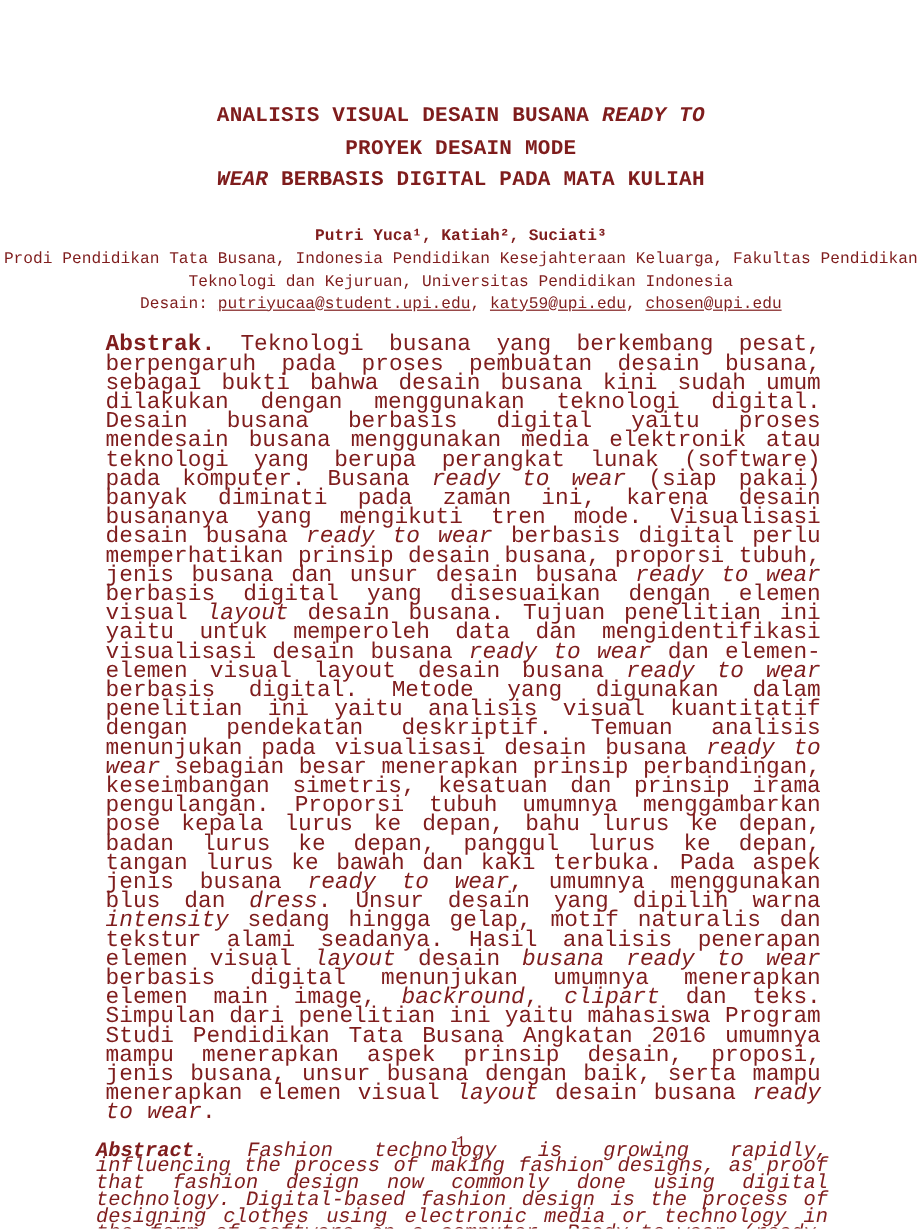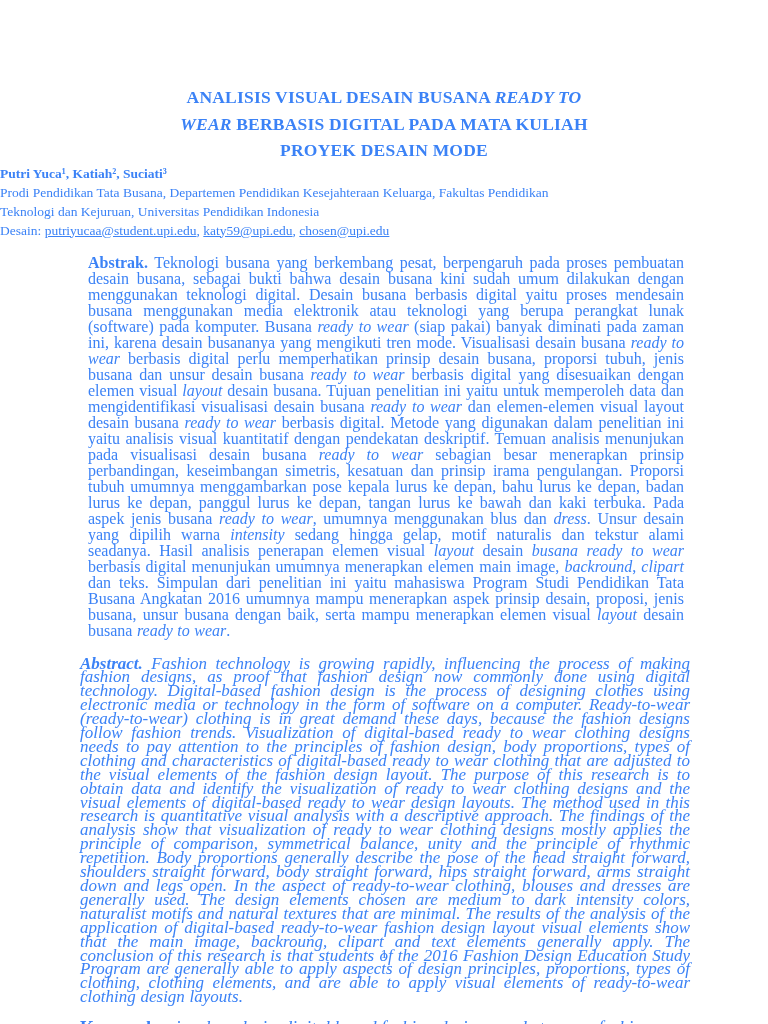--- a/index.html
+++ b/index.html
@@ -1,45 +1,45 @@
 <!DOCTYPE html>
 <html><head>
 <meta charset="utf-8">
 <style>
   html, body { margin:0; padding:0; background:#ffffff; }
   .page {
     position:relative;
     width:768px; height:1024px;
     margin:0 auto;
     background:#ffffff;
-    color:#3b82f6;
-    font-family:Liberation Serif, serif;
+    color:#7f1d1d;
+    font-family:Liberation Mono, monospace;
     overflow:hidden;
     box-sizing:border-box;
   }
   .title {
     padding-top:84px;
     margin:0 70px;
     text-align:center;
     font-weight:bold;
     font-size:17.5px;
     line-height:26.5px;
     letter-spacing:0.2px;
   }
   .byline {
-    margin-top:0;
-    text-align:left;
+    margin-top:24px;
+    text-align:center;
     font-size:13.5px;
     line-height:19px;
   }
   .authors { font-weight:bold; }
   .abstract-id {
     margin:15px 84px 12px 88px;
     text-align:justify;
-    font-size:16px;
+    font-size:19px;
     line-height:16px;
     word-spacing:0.5px;
   }
   .kata-kunci {
     margin:8px 84px 0 88px;
     font-size:13px;
     line-height:16px;
   }
   .abstract-en {
     margin:18px 78px 0 80px;
@@ -66,27 +66,27 @@
   .si { font-style:italic; }
   .su { text-decoration:underline; }
 </style>
 </head>
 <body>
 
 <div class="page">
 
   <div class="title">
     <div><span>ANALISIS VISUAL DESAIN BUSANA </span><span class="si">READY TO</span></div>
+    <div><span>PROYEK DESAIN MODE</span></div>
     <div><span class="si">WEAR</span><span> BERBASIS DIGITAL PADA MATA KULIAH</span></div>
-    <div><span>PROYEK DESAIN MODE</span></div>
   </div>
 
   <div class="byline">
     <div class="authors">Putri Yuca¹, Katiah², Suciati³</div>
-    <div>Prodi Pendidikan Tata Busana, Departemen Pendidikan Kesejahteraan Keluarga, Fakultas Pendidikan</div>
+    <div>Prodi Pendidikan Tata Busana, Indonesia Pendidikan Kesejahteraan Keluarga, Fakultas Pendidikan</div>
     <div>Teknologi dan Kejuruan, Universitas Pendidikan Indonesia</div>
     <div class="email"><span>Desain: </span><span class="su">putriyucaa@student.upi.edu</span><span>, </span><span class="su">katy59@upi.edu</span><span>, </span><span class="su">chosen@upi.edu</span></div>
   </div>
 
   <p class="abstract-id"><span class="sb">Abstrak.</span><span> Teknologi busana yang berkembang pesat, berpengaruh pada proses pembuatan desain busana, sebagai bukti bahwa desain busana kini sudah umum dilakukan dengan menggunakan teknologi digital. Desain busana berbasis digital yaitu proses mendesain busana menggunakan media elektronik atau teknologi yang berupa perangkat lunak (software) pada komputer. Busana </span><span class="si">ready to wear</span><span> (siap pakai) banyak diminati pada zaman ini, karena desain busananya yang mengikuti tren mode. Visualisasi desain busana </span><span class="si">ready to wear</span><span> berbasis digital perlu memperhatikan prinsip desain busana, proporsi tubuh, jenis busana dan unsur desain busana </span><span class="si">ready to wear</span><span> berbasis digital yang disesuaikan dengan elemen visual </span><span class="si">layout</span><span> desain busana. Tujuan penelitian ini yaitu untuk memperoleh data dan mengidentifikasi visualisasi desain busana </span><span class="si">ready to wear</span><span> dan elemen-elemen visual layout desain busana </span><span class="si">ready to wear</span><span> berbasis digital. Metode yang digunakan dalam penelitian ini yaitu analisis visual kuantitatif dengan pendekatan deskriptif. Temuan analisis menunjukan pada visualisasi desain busana </span><span class="si">ready to wear</span><span> sebagian besar menerapkan prinsip perbandingan, keseimbangan simetris, kesatuan dan prinsip irama pengulangan. Proporsi tubuh umumnya menggambarkan pose kepala lurus ke depan, bahu lurus ke depan, badan lurus ke depan, panggul lurus ke depan, tangan lurus ke bawah dan kaki terbuka. Pada aspek jenis busana </span><span class="si">ready to wear</span><span>, umumnya menggunakan blus dan </span><span class="si">dress</span><span>. Unsur desain yang dipilih warna </span><span class="si">intensity</span><span> sedang hingga gelap, motif naturalis dan tekstur alami seadanya. Hasil analisis penerapan elemen visual </span><span class="si">layout</span><span> desain </span><span class="si">busana ready to wear</span><span> berbasis digital menunjukan umumnya menerapkan elemen main image, </span><span class="si">backround</span><span>, </span><span class="si">clipart</span><span> dan teks. Simpulan dari penelitian ini yaitu mahasiswa Program Studi Pendidikan Tata Busana Angkatan 2016 umumnya mampu menerapkan aspek prinsip desain, proposi, jenis busana, unsur busana dengan baik, serta mampu menerapkan elemen visual </span><span class="si">layout</span><span> desain busana </span><span class="si">ready to wear</span><span>.</span></p>
 
 
   <p class="abstract-en"><span class="sb">Abstract.</span><span> Fashion technology is growing rapidly, influencing the process of making fashion designs, as proof that fashion design now commonly done using digital technology. Digital-based fashion design is the process of designing clothes using electronic media or technology in the form of software on a computer. Ready-to-wear (ready-to-wear) clothing is in great demand these days, because the fashion designs follow fashion trends. Visualization of digital-based ready to wear clothing designs needs to pay attention to the principles of fashion design, body proportions, types of clothing and characteristics of digital-based ready to wear clothing that are adjusted to the visual elements of the fashion design layout. The purpose of this research is to obtain data and identify the visualization of ready to wear clothing designs and the visual elements of digital-based ready to wear design layouts. The method used in this research is quantitative visual analysis with a descriptive approach. The findings of the analysis show that visualization of ready to wear clothing designs mostly applies the principle of comparison, symmetrical balance, unity and the principle of rhythmic repetition. Body proportions generally describe the pose of the head straight forward, shoulders straight forward, body straight forward, hips straight forward, arms straight down and legs open. In the aspect of ready-to-wear clothing, blouses and dresses are generally used. The design elements chosen are medium to dark intensity colors, naturalist motifs and natural textures that are minimal. The results of the analysis of the application of digital-based ready-to-wear fashion design layout visual elements show that the main image, backroung, clipart and text elements generally apply. The conclusion of this research is that students of the 2016 Fashion Design Education Study Program are generally able to apply aspects of design principles, proportions, types of clothing, clothing elements, and are able to apply visual elements of ready-to-wear clothing design layouts.</span></p>
 
   <p class="keywords"><span class="sb">Keywords</span><span>: </span><span class="si">visual analysis, digital based fashion design, ready to wear fashion design, fashion design layout.</span></p>

